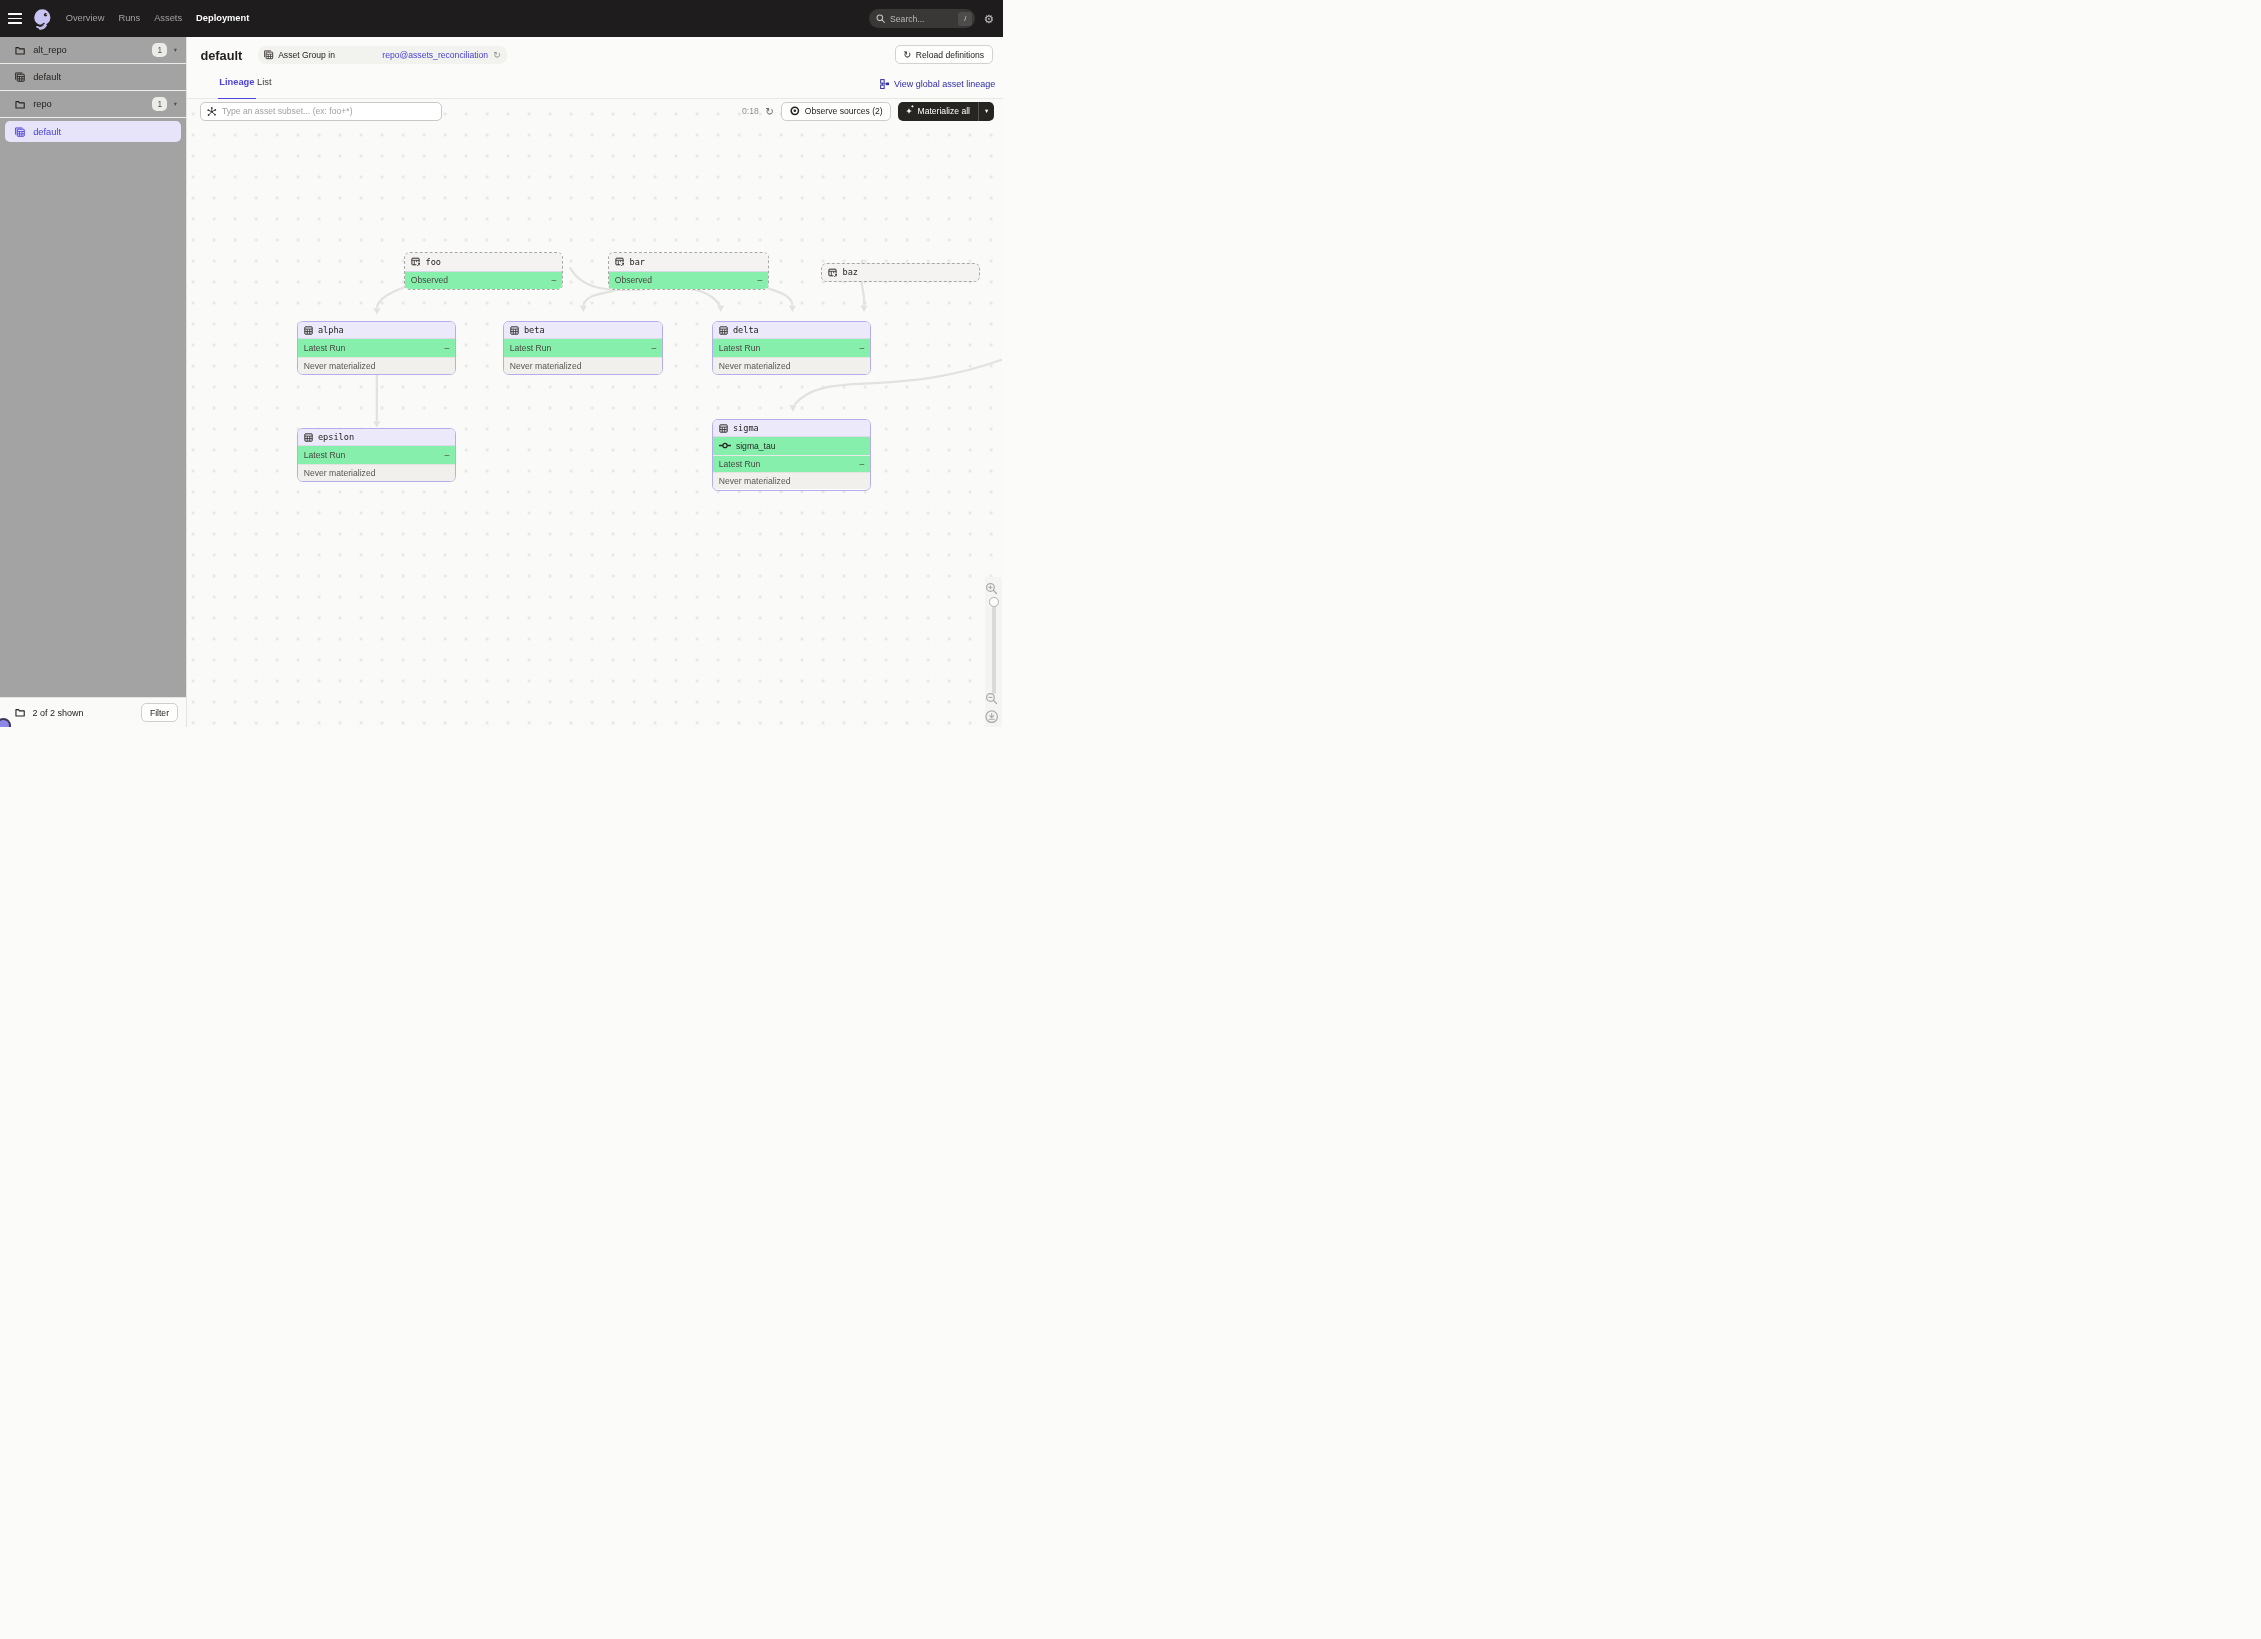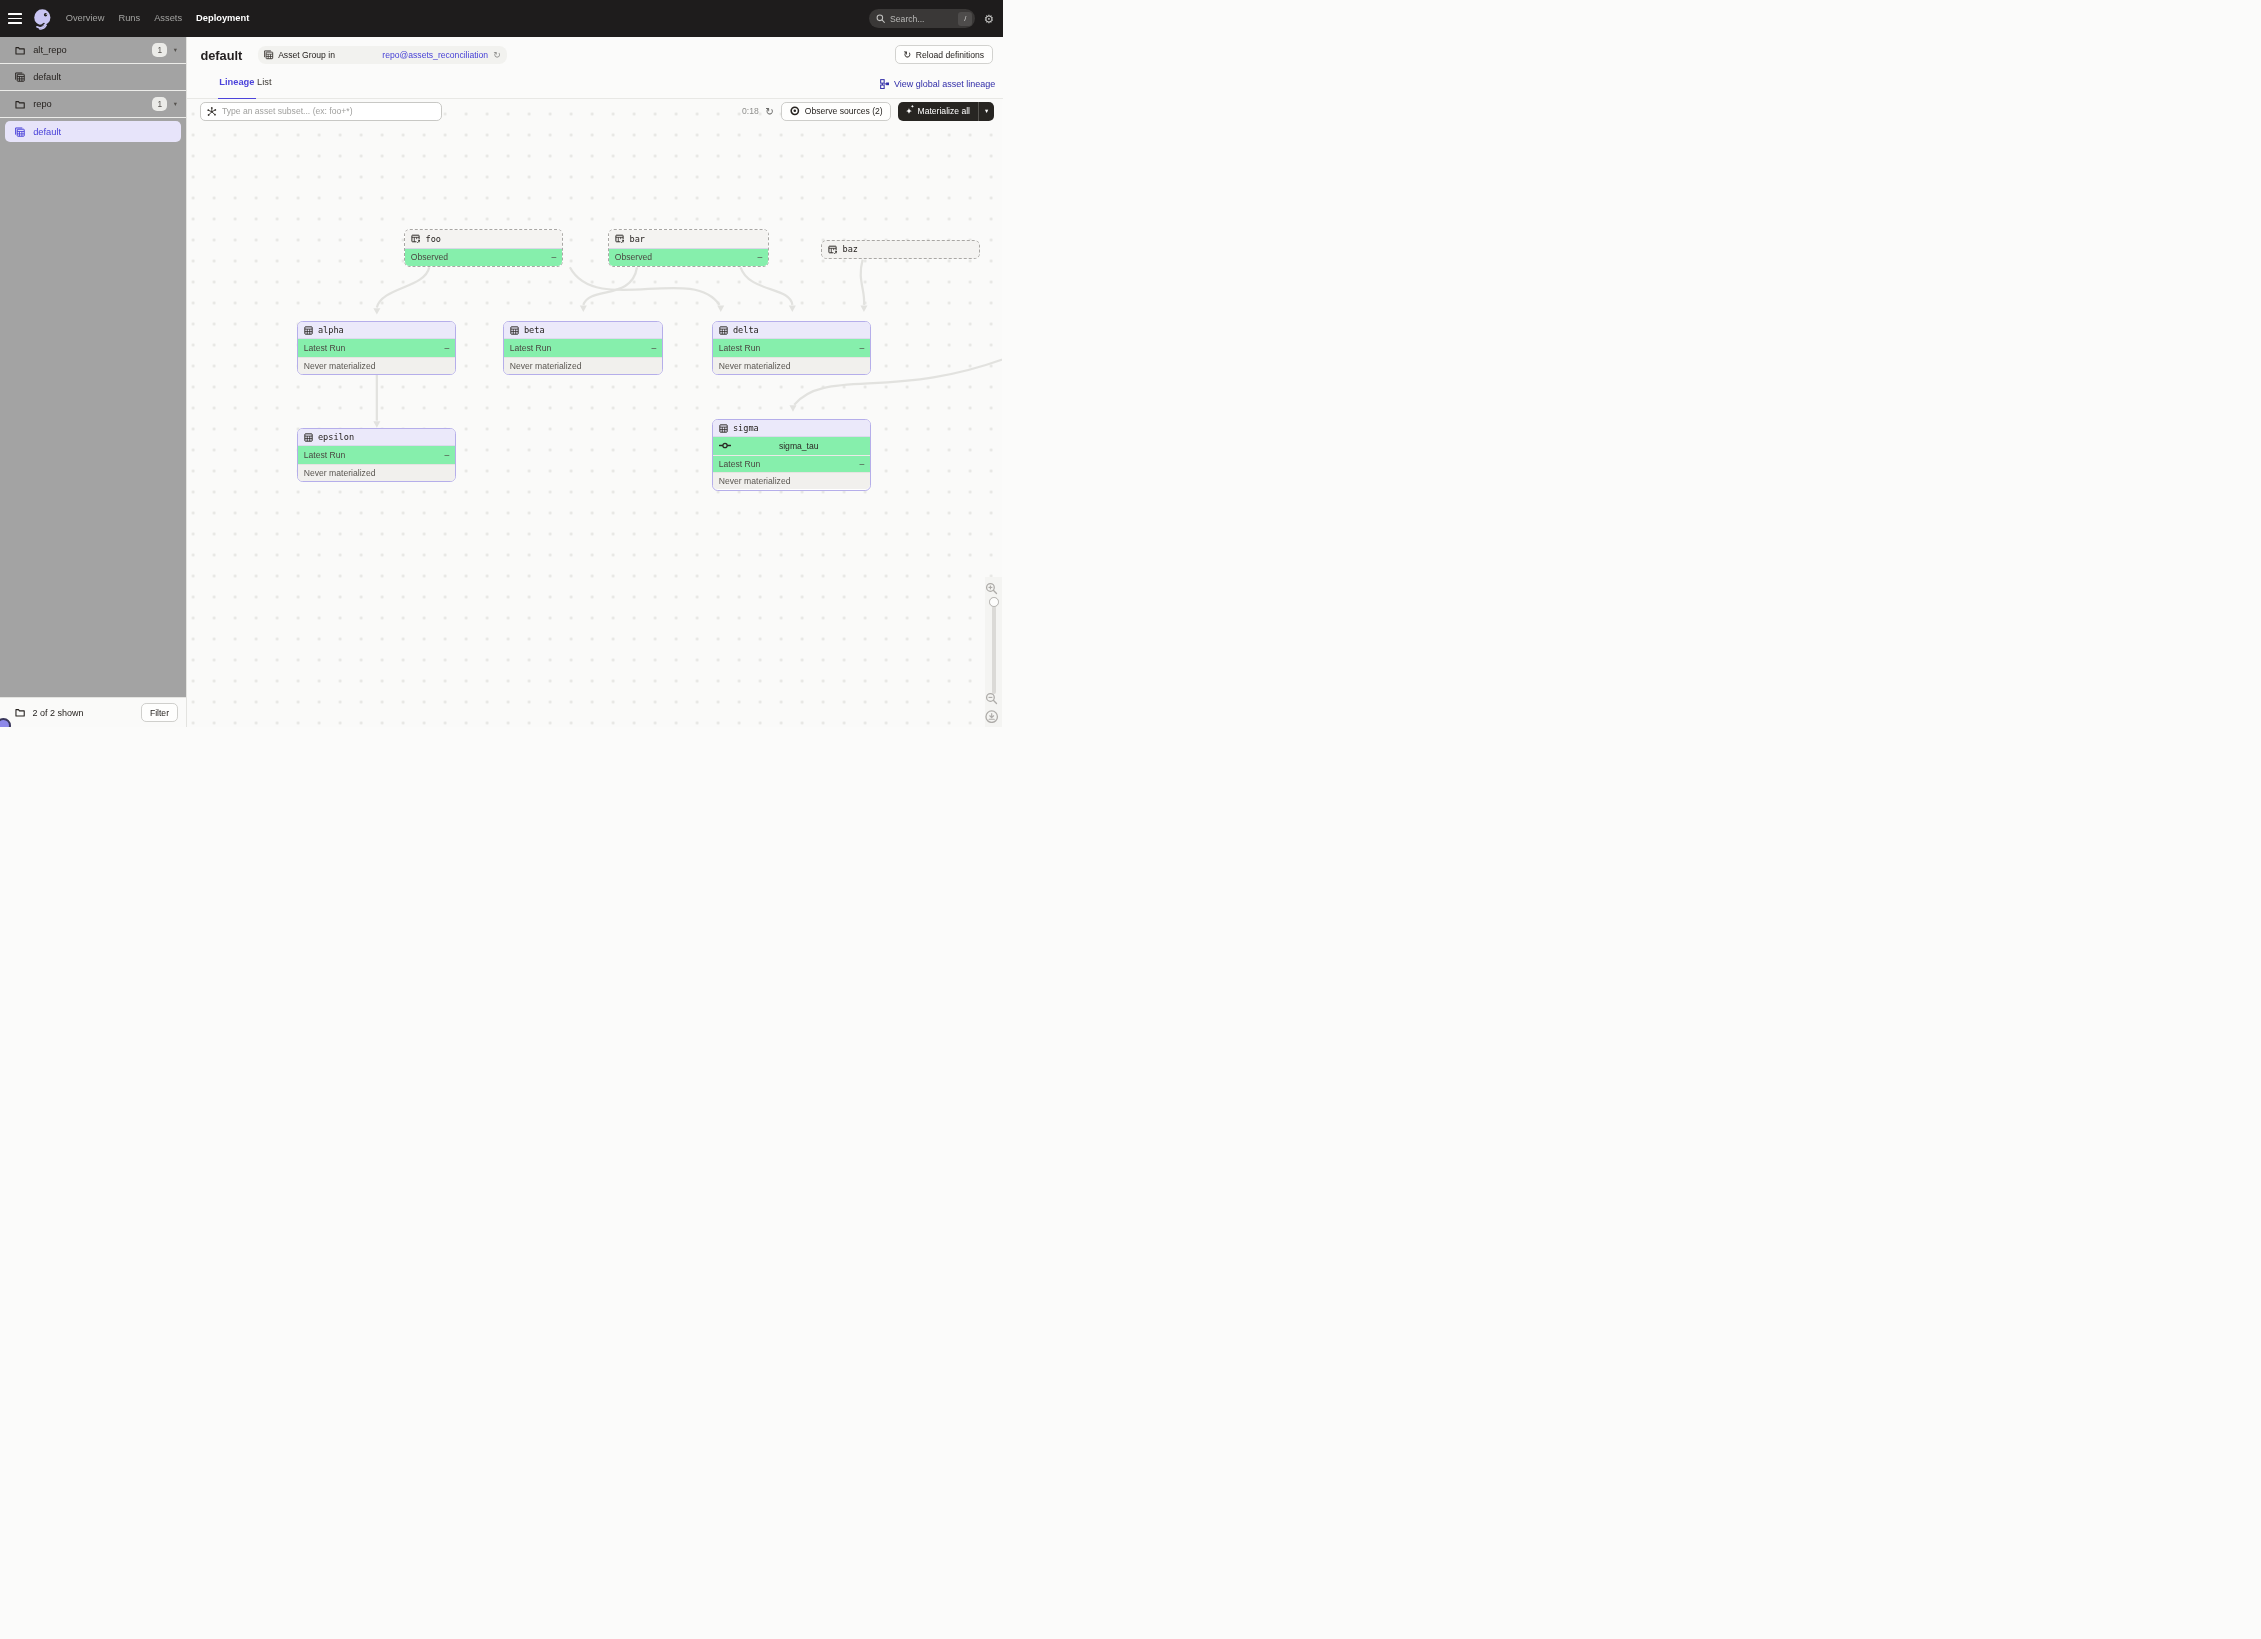--- a/index.html
+++ b/index.html
@@ -67,31 +67,31 @@
   .observe-btn { height:19px; background:#FEFEFD; border:0.6px solid #CDCDCA; border-radius:5.1px; display:flex; align-items:center; padding:0 7.7px; font-size:8.6px; color:#262320; cursor:pointer; }
   .observe-btn svg { margin-right:5.1px; }
   .mat-group { display:flex; margin-left:6.4px; height:19px; border-radius:5.1px; overflow:hidden; }
   .mat-main { background:#272522; color:#FFFFFF; display:flex; align-items:center; padding:0 7.7px; font-size:8.6px; cursor:pointer; }
   .sparkle { position:relative; margin-right:5.1px; font-size:8.3px; line-height:1; }
   .sparkle .s2 { position:absolute; font-size:4.5px; right:-1.9px; top:-1.9px; }
   .mat-caret { background:#272522; border-left:0.6px solid #55534F; width:16.6px; display:flex; align-items:center; justify-content:center; color:#FFFFFF; font-size:6.4px; cursor:pointer; }
 
   
   .node { position:absolute; border-radius:5.8px; background:#FFFFFF; font-size:8.6px; }
-  .node.src { border:1.3px dashed #A9A7A4; }
+  .node.src { border:1.3px dashed #A9A7A4;margin-top:23px; }
   .node.mat { border:1.3px solid #B5AEEA; }
   .nhead { display:flex; align-items:center; padding:0 5.8px; font-family:"DejaVu Sans Mono", monospace; font-size:8.6px; color:#26221F; border-radius:4.5px 4.5px 0 0; }
   .nhead .nm { margin-left:5.1px; }
   .node.src .nhead { background:#F4F3F1; height:18.5px; border-bottom:0.6px solid #D8D8E6; }
   .node.mat .nhead { background:#EBE9FA; height:17.3px; border-bottom:0.6px solid #DCDAED; }
   .node.hdr-only .nhead { height:16.6px; border-bottom:none; border-radius:4.5px; }
   .nrow { display:flex; align-items:center; padding:0 5.8px; color:#4B4742; background:#86efac; }
   .nrow .dash { margin-left:auto; }
   .node.src .nrow { height:17.3px; border-radius:0 0 4.5px 4.5px; }
-  .node.mat .nrow { height:17.3px;gap:43px; }
+  .node.mat .nrow { height:17.3px; }
   .nrow.check { color:#2B2824; }
   .nrow.check svg { margin-right:5.1px; }
   .nrow.never { background:#F1F0ED; color:#5A5651; border-top:0.6px solid #E5E4E1; border-radius:0 0 4.5px 4.5px; }
   .nrow + .nrow.plain { border-top:0.6px solid #EBEAE7; }
 
   
   .zoomstrip { position:absolute; right:0; top:478px; width:16.6px; height:150px; background:#F4F4F2; }
   .zctl { position:absolute; color:#ADABA8; }
   .ztrack { position:absolute; right:6.4px; top:507px; width:3.8px; height:88px; background:#DBDAD7; border-radius:1.9px; }
   .zhandle { position:absolute; right:3.2px; top:498px; width:9.6px; height:9.6px; border-radius:50%; background:#FDFDFC; border:1.9px solid #B0AEAB; cursor:grab; }

